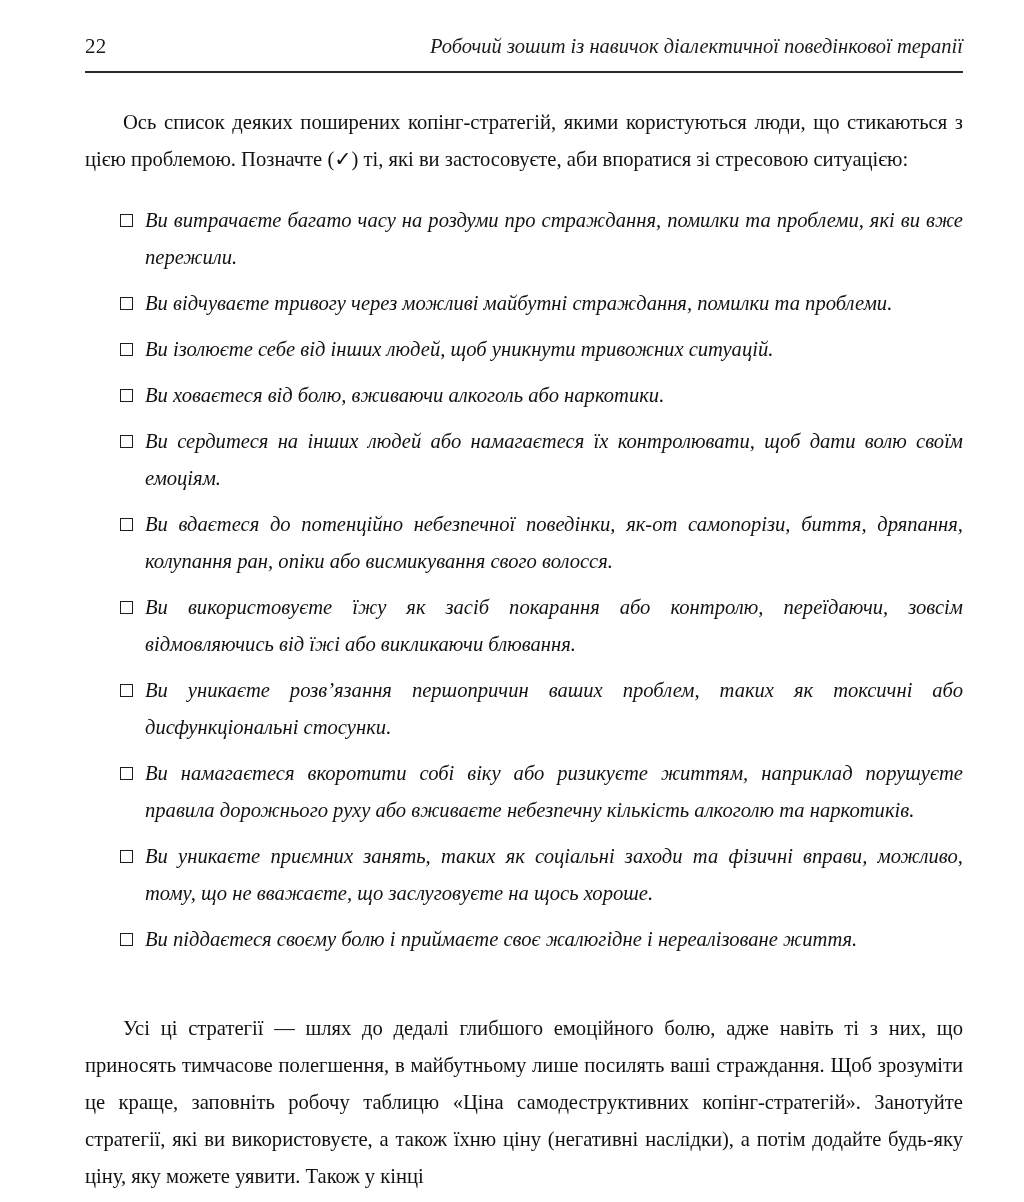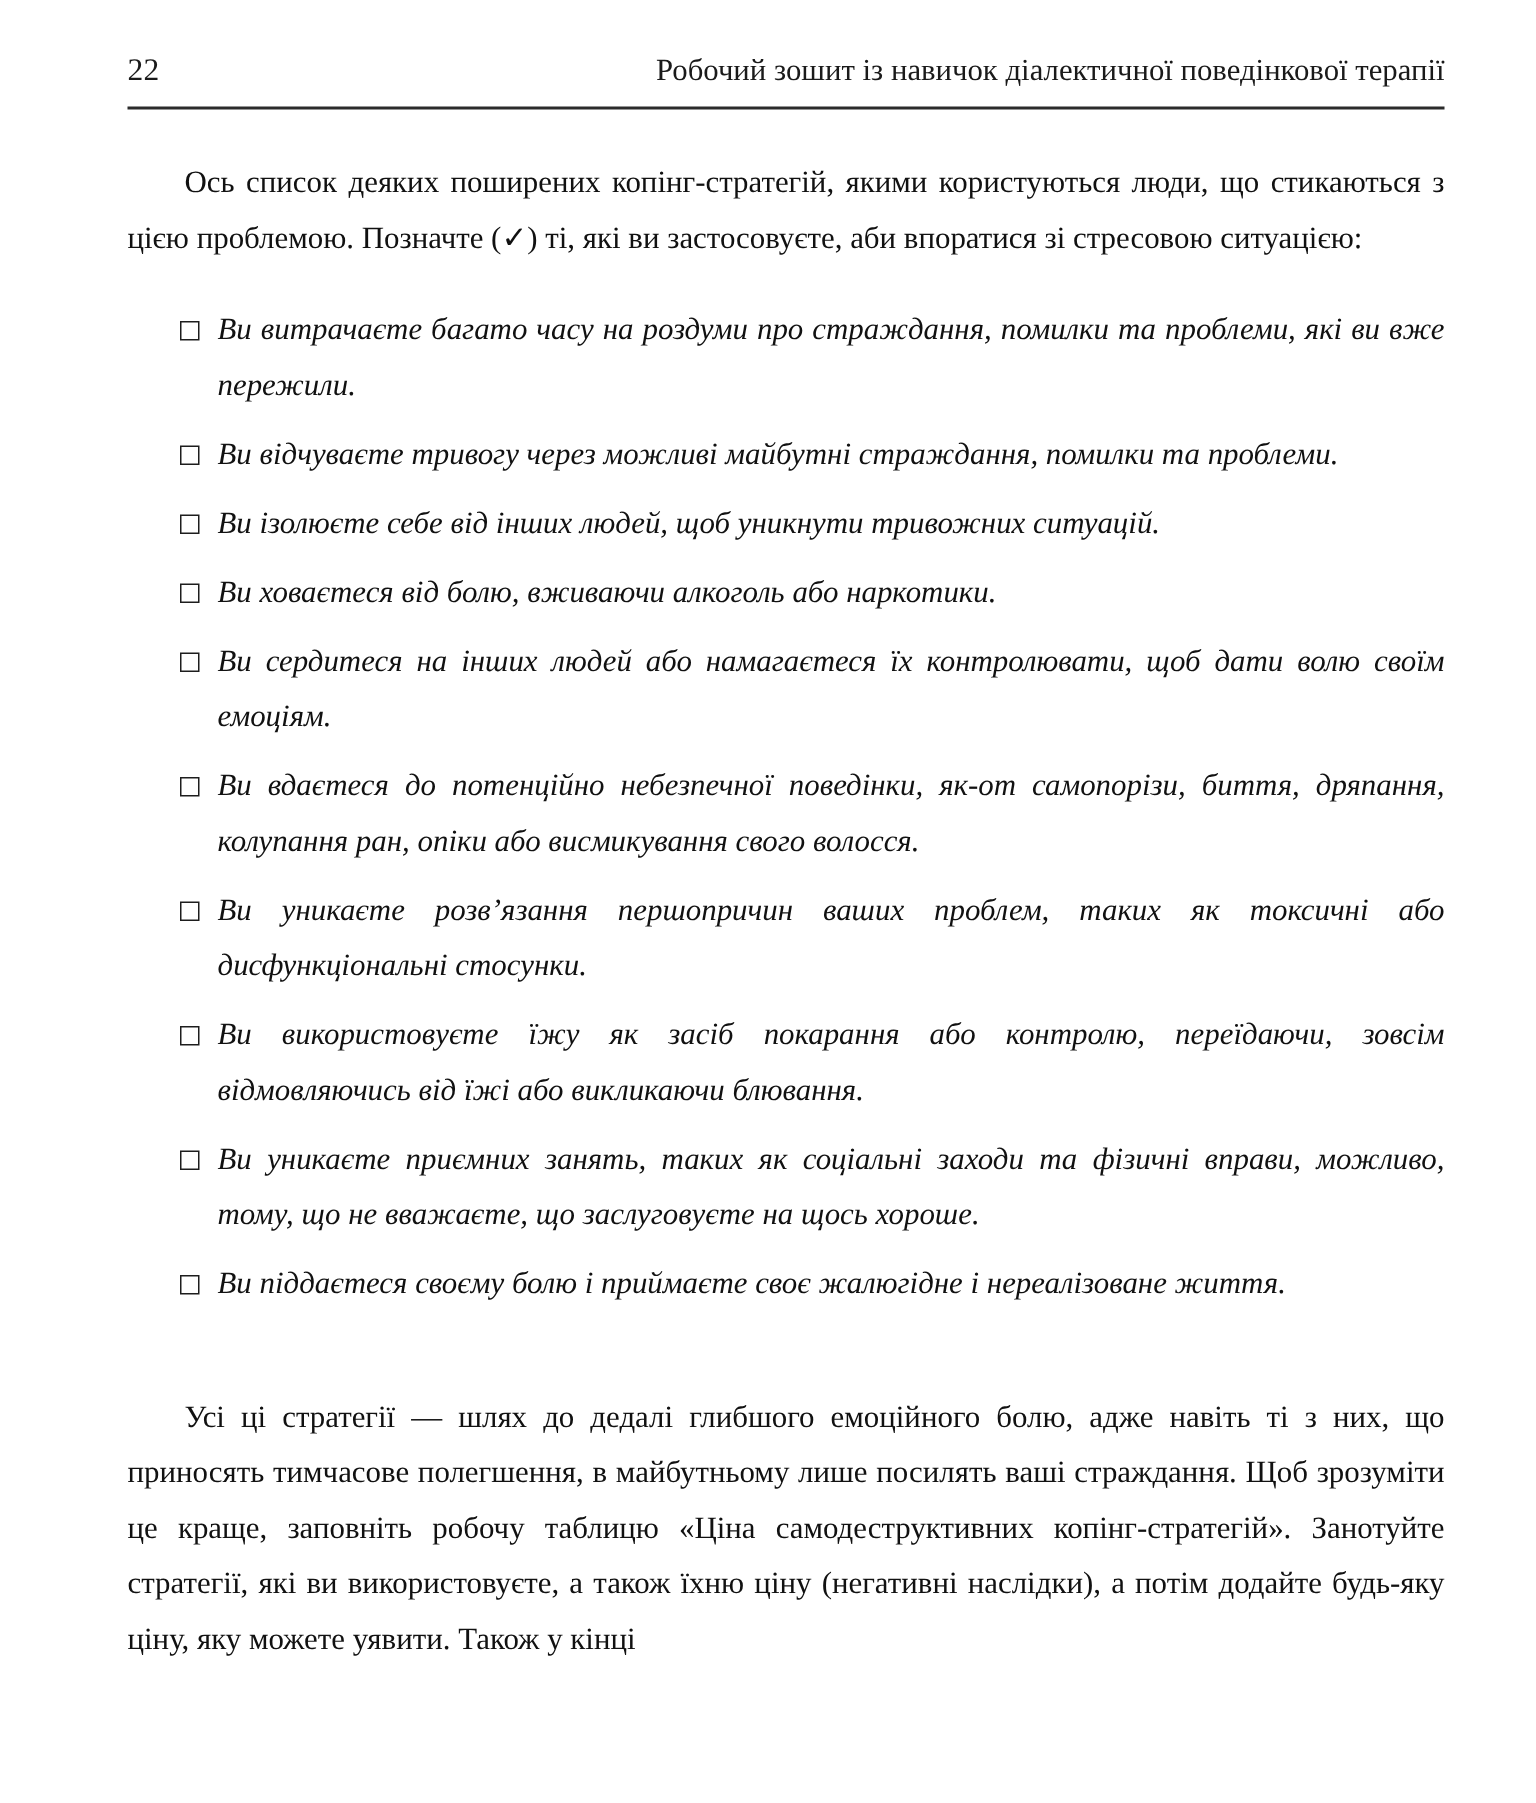--- a/index.html
+++ b/index.html
@@ -32,20 +32,21 @@
     align-items: baseline;
     justify-content: space-between;
   }
   .folio {
     font-size: 21px;
     line-height: 1;
     color: #1a1a1a;
     letter-spacing: 0.2px;
   }
   .head-title {
+    font-style: italic;
     font-size: 20.5px;
     line-height: 1;
     color: #1a1a1a;
     white-space: nowrap;
     text-align: right;
   }
   .head-rule {
     position: absolute;
     left: 85px;
     top: 71px;
@@ -151,25 +152,29 @@
       <li class="check-item">
         <span class="checkbox-glyph"></span>
         <span class="item-text">Ви сердитеся на інших людей або намагаєтеся їх контролювати, щоб дати волю своїм емоціям.</span>
       </li>
       <li class="check-item">
         <span class="checkbox-glyph"></span>
         <span class="item-text">Ви вдаєтеся до потенційно небезпечної поведінки, як-от самопорізи, биття, дряпання, колупання ран, опіки або висмикування свого волосся.</span>
       </li>
       <li class="check-item">
         <span class="checkbox-glyph"></span>
+        <span class="item-text">Ви використовуєте їжу як засіб покарання або контролю, переїдаючи, зовсім відмовляючись від їжі або викликаючи блювання.</span>
+      </li>
+      <li class="check-item">
+        <span class="checkbox-glyph"></span>
         <span class="item-text">Ви уникаєте розв’язання першопричин ваших проблем, таких як токсичні або дисфункціональні стосунки.</span>
       </li>
       <li class="check-item">
         <span class="checkbox-glyph"></span>
-        <span class="item-text">Ви використовуєте їжу як засіб покарання або контролю, переїдаючи, зовсім відмовляючись від їжі або викликаючи блювання.</span>
+        <span class="item-text">Ви намагаєтеся вкоротити собі віку або ризикуєте життям, наприклад порушуєте правила дорожнього руху або вживаєте небезпечну кількість алкоголю та наркотиків.</span>
       </li>
       <li class="check-item">
         <span class="checkbox-glyph"></span>
         <span class="item-text">Ви уникаєте приємних занять, таких як соціальні заходи та фізичні вправи, можливо, тому, що не вважаєте, що заслуговуєте на щось хороше.</span>
       </li>
       <li class="check-item">
         <span class="checkbox-glyph"></span>
         <span class="item-text">Ви піддаєтеся своєму болю і приймаєте своє жалюгідне і нереалізоване життя.</span>
       </li>
     </ul>

